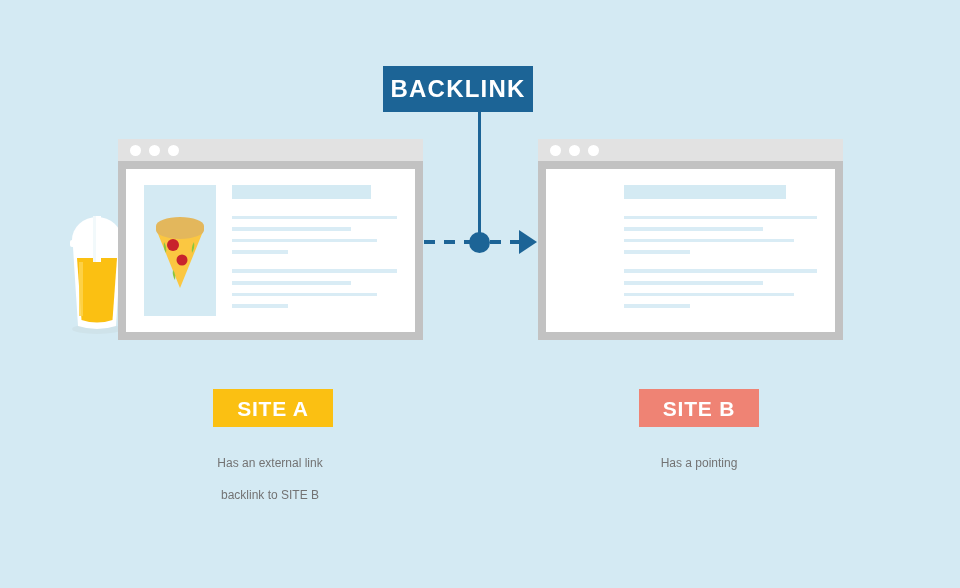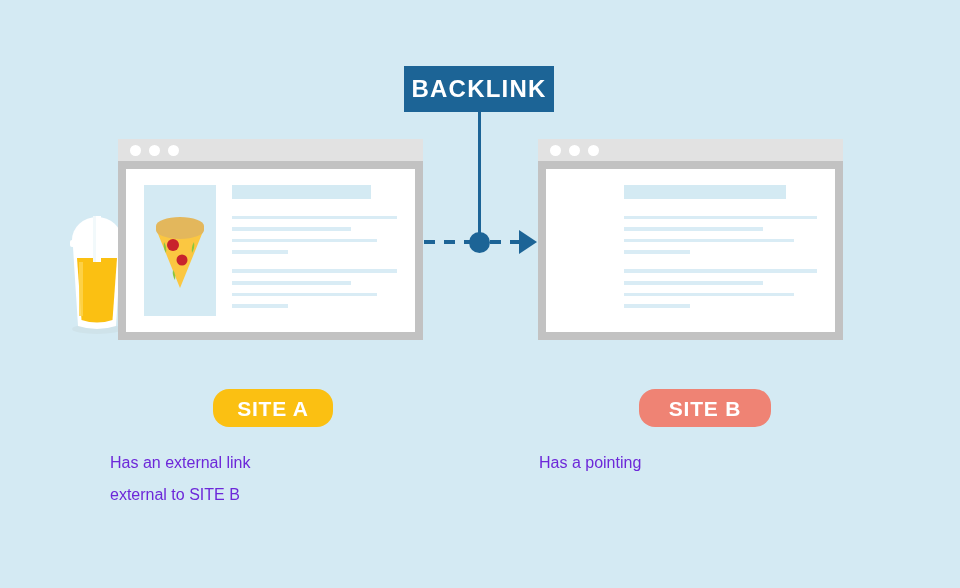--- a/index.html
+++ b/index.html
@@ -16,21 +16,21 @@
   #stage {
     position: relative;
     width: 960px;
     height: 588px;
     background: #d4eaf3;
   }
 
   
   .backlink-badge {
     position: absolute;
-    left: 404px;
+    left: 383px;
     top: 66px;
     width: 150px;
     height: 46px;
     background: #1c6496;
     display: flex;
     align-items: center;
     justify-content: center;
   }
   .backlink-badge .label {
     color: #ffffff;
@@ -180,38 +180,37 @@
     height: 140px;
   }
 
   
   .site-badge {
     position: absolute;
     height: 38px;
     display: flex;
     align-items: center;
     justify-content: center;
-    border-radius: 16px;
   }
   .site-badge .label {
     color: #ffffff;
     font-size: 21px;
     font-weight: bold;
     letter-spacing: 0.8px;
     line-height: 1;
   }
   #site-a-badge { left: 213px; top: 389px; width: 120px; background: #fbc012; }
-  #site-b-badge { left: 639px; top: 389px; width: 132px; background: #ef8374; }
+  #site-b-badge { left: 639px; top: 389px; width: 120px; background: #ef8374; }
 
   .caption {
     position: absolute;
     width: 320px;
-    text-align: left;
-    color: #6d28d9;
-    font-size: 16px;
+    text-align: center;
+    color: #737373;
+    font-size: 12px;
     line-height: 32px;
   }
   #caption-a { left: 110px; top: 447px; }
   #caption-b { left: 539px; top: 447px; }
   .caption .line { display: block; }
 </style>
 </head>
 <body>
 
 <div id="stage">
@@ -299,21 +298,21 @@
         </div>
       </div>
     </div>
   </div>
 
   <div class="site-badge" id="site-a-badge">
     <span class="label">SITE A</span>
   </div>
   <div class="caption" id="caption-a">
     <span class="line">Has an external link</span>
-    <span class="line">external to SITE B</span>
+    <span class="line">backlink to SITE B</span>
   </div>
 
   <div class="site-badge" id="site-b-badge">
     <span class="label">SITE B</span>
   </div>
   <div class="caption" id="caption-b">
     <span class="line">Has a pointing</span>
   </div>
 
 </div>

